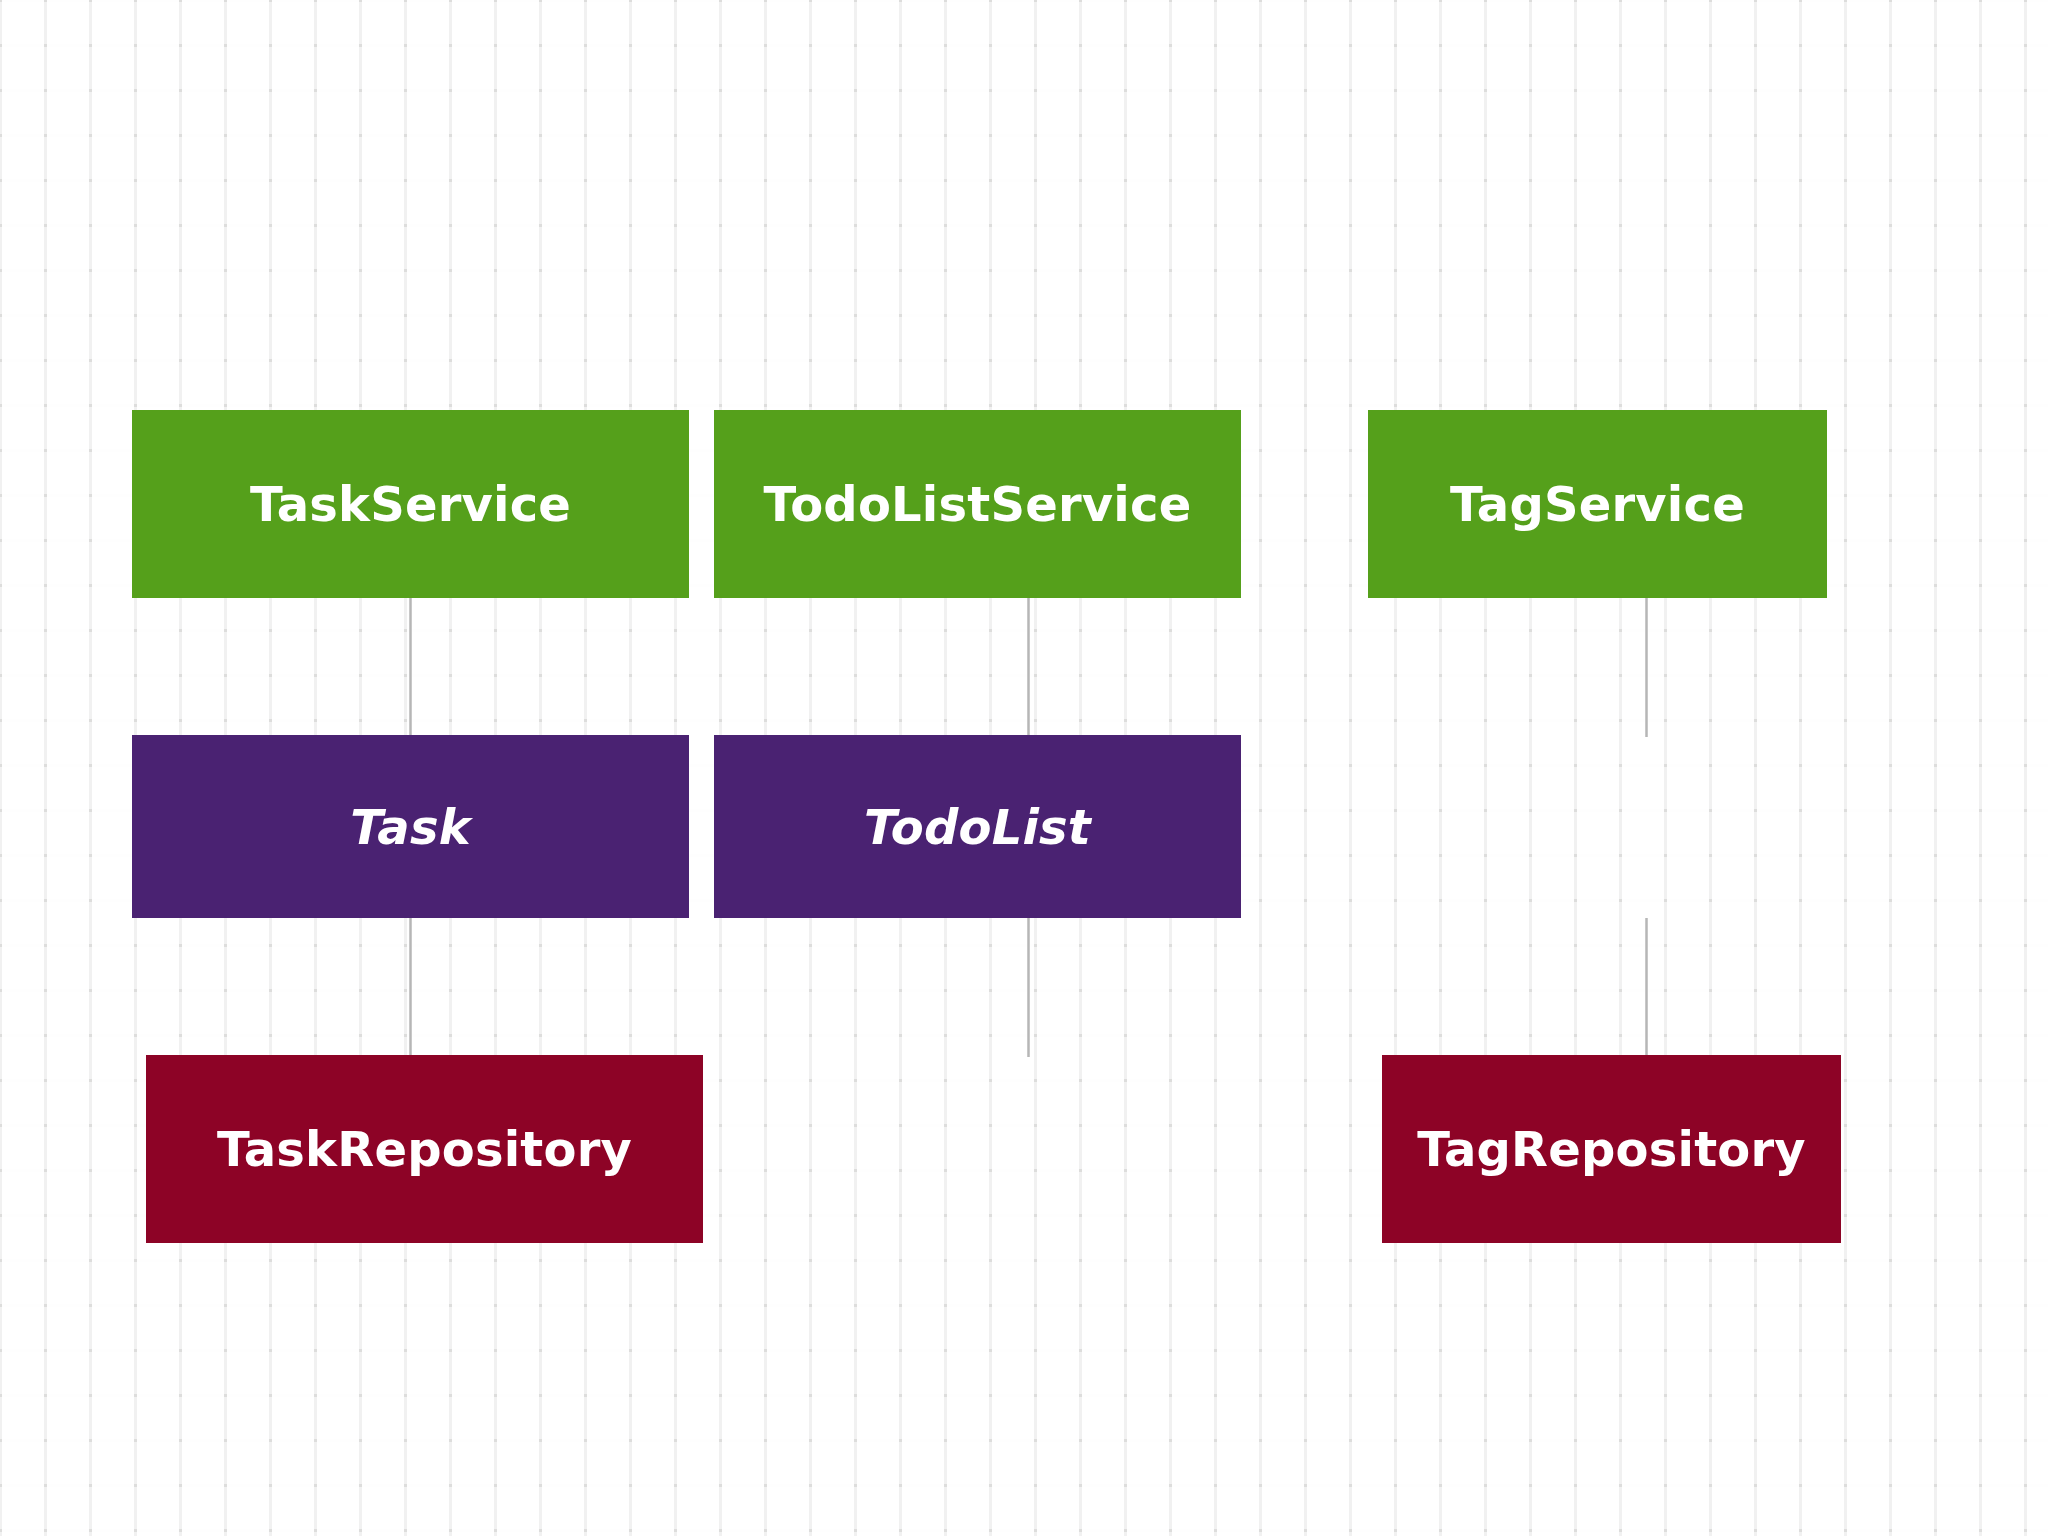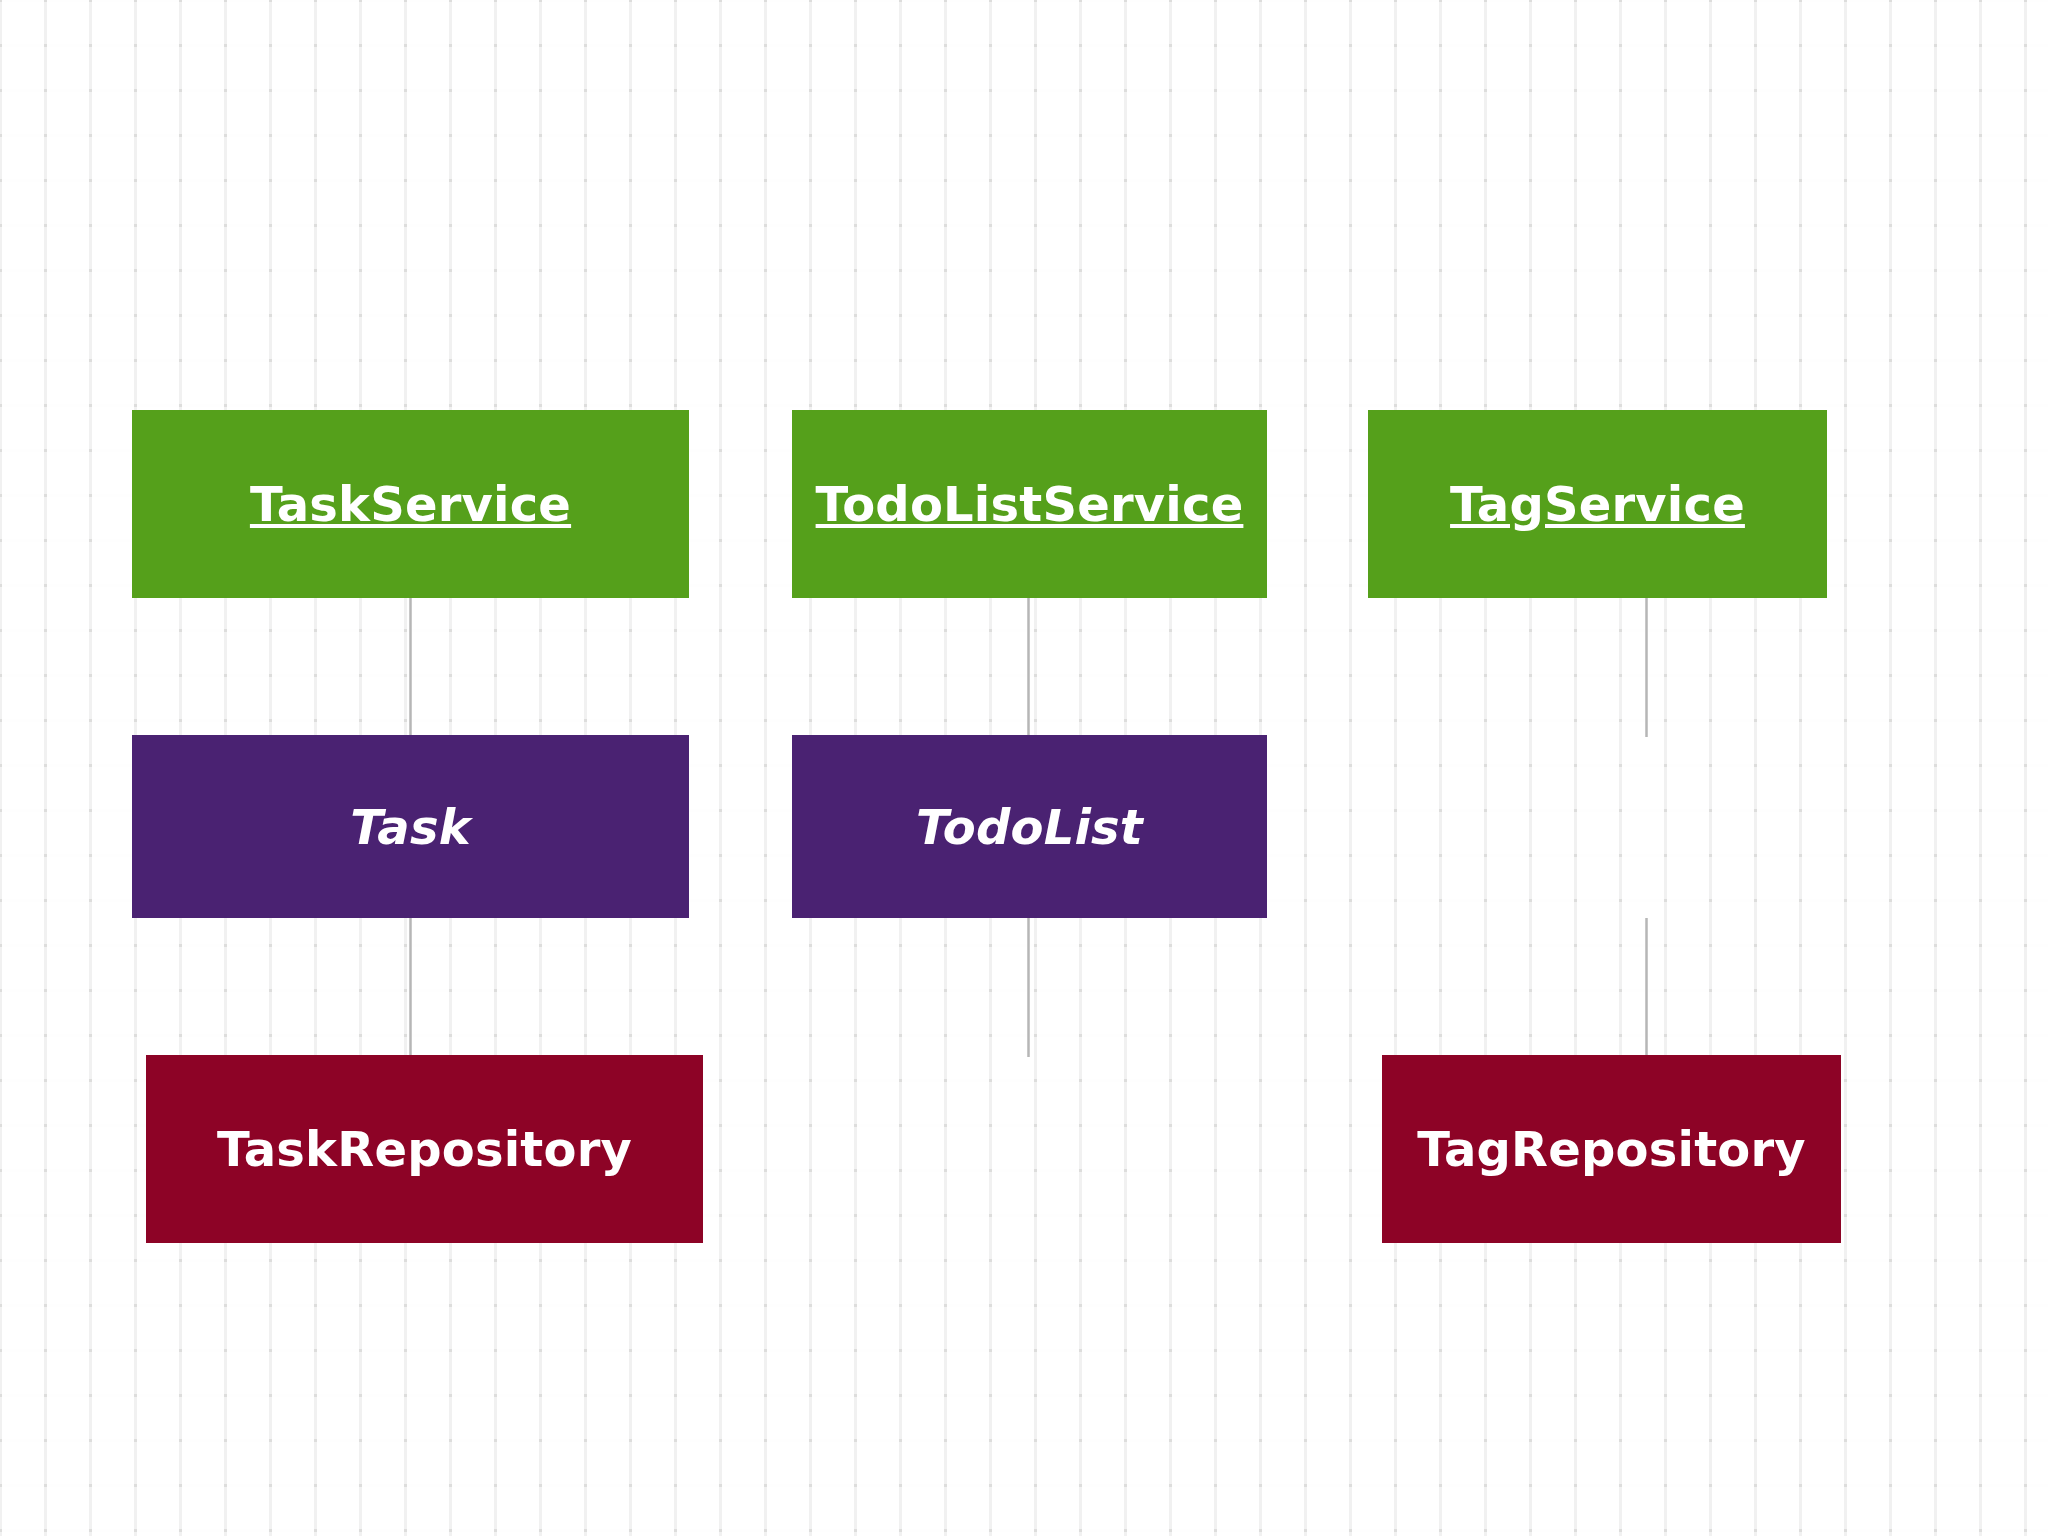--- a/index.html
+++ b/index.html
@@ -61,27 +61,27 @@
     text-align: center;
     overflow: visible;
   }
 
   .node-label {
     display: block;
     line-height: 1;
   }
 
   
-  .layer-service    { background-color: #55a01b; text-decoration: underline; }
+  .layer-service    { background-color: #55a01b; }
   .layer-domain     { background-color: #4a2272; font-style: italic; }
   .layer-repository { background-color: #8d0326; }
 
   
   .col-0 { left: 132px;  width: 557px; }
-  .col-1 { left: 792px;  width: 475px; }
+  .col-1 { left: 714px;  width: 527px; }
   .col-2 { left: 1368px; width: 459px; }
 
   
   .row-0 { top: 410px;  height: 188px; }
   .row-1 { top: 735px;  height: 183px; }
   .row-2 { top: 1055px; height: 188px; margin-left: 14px; }
 
   
   .row-0 .node-label { font-size: 48px; }
   .row-1 .node-label { font-size: 48px; }

